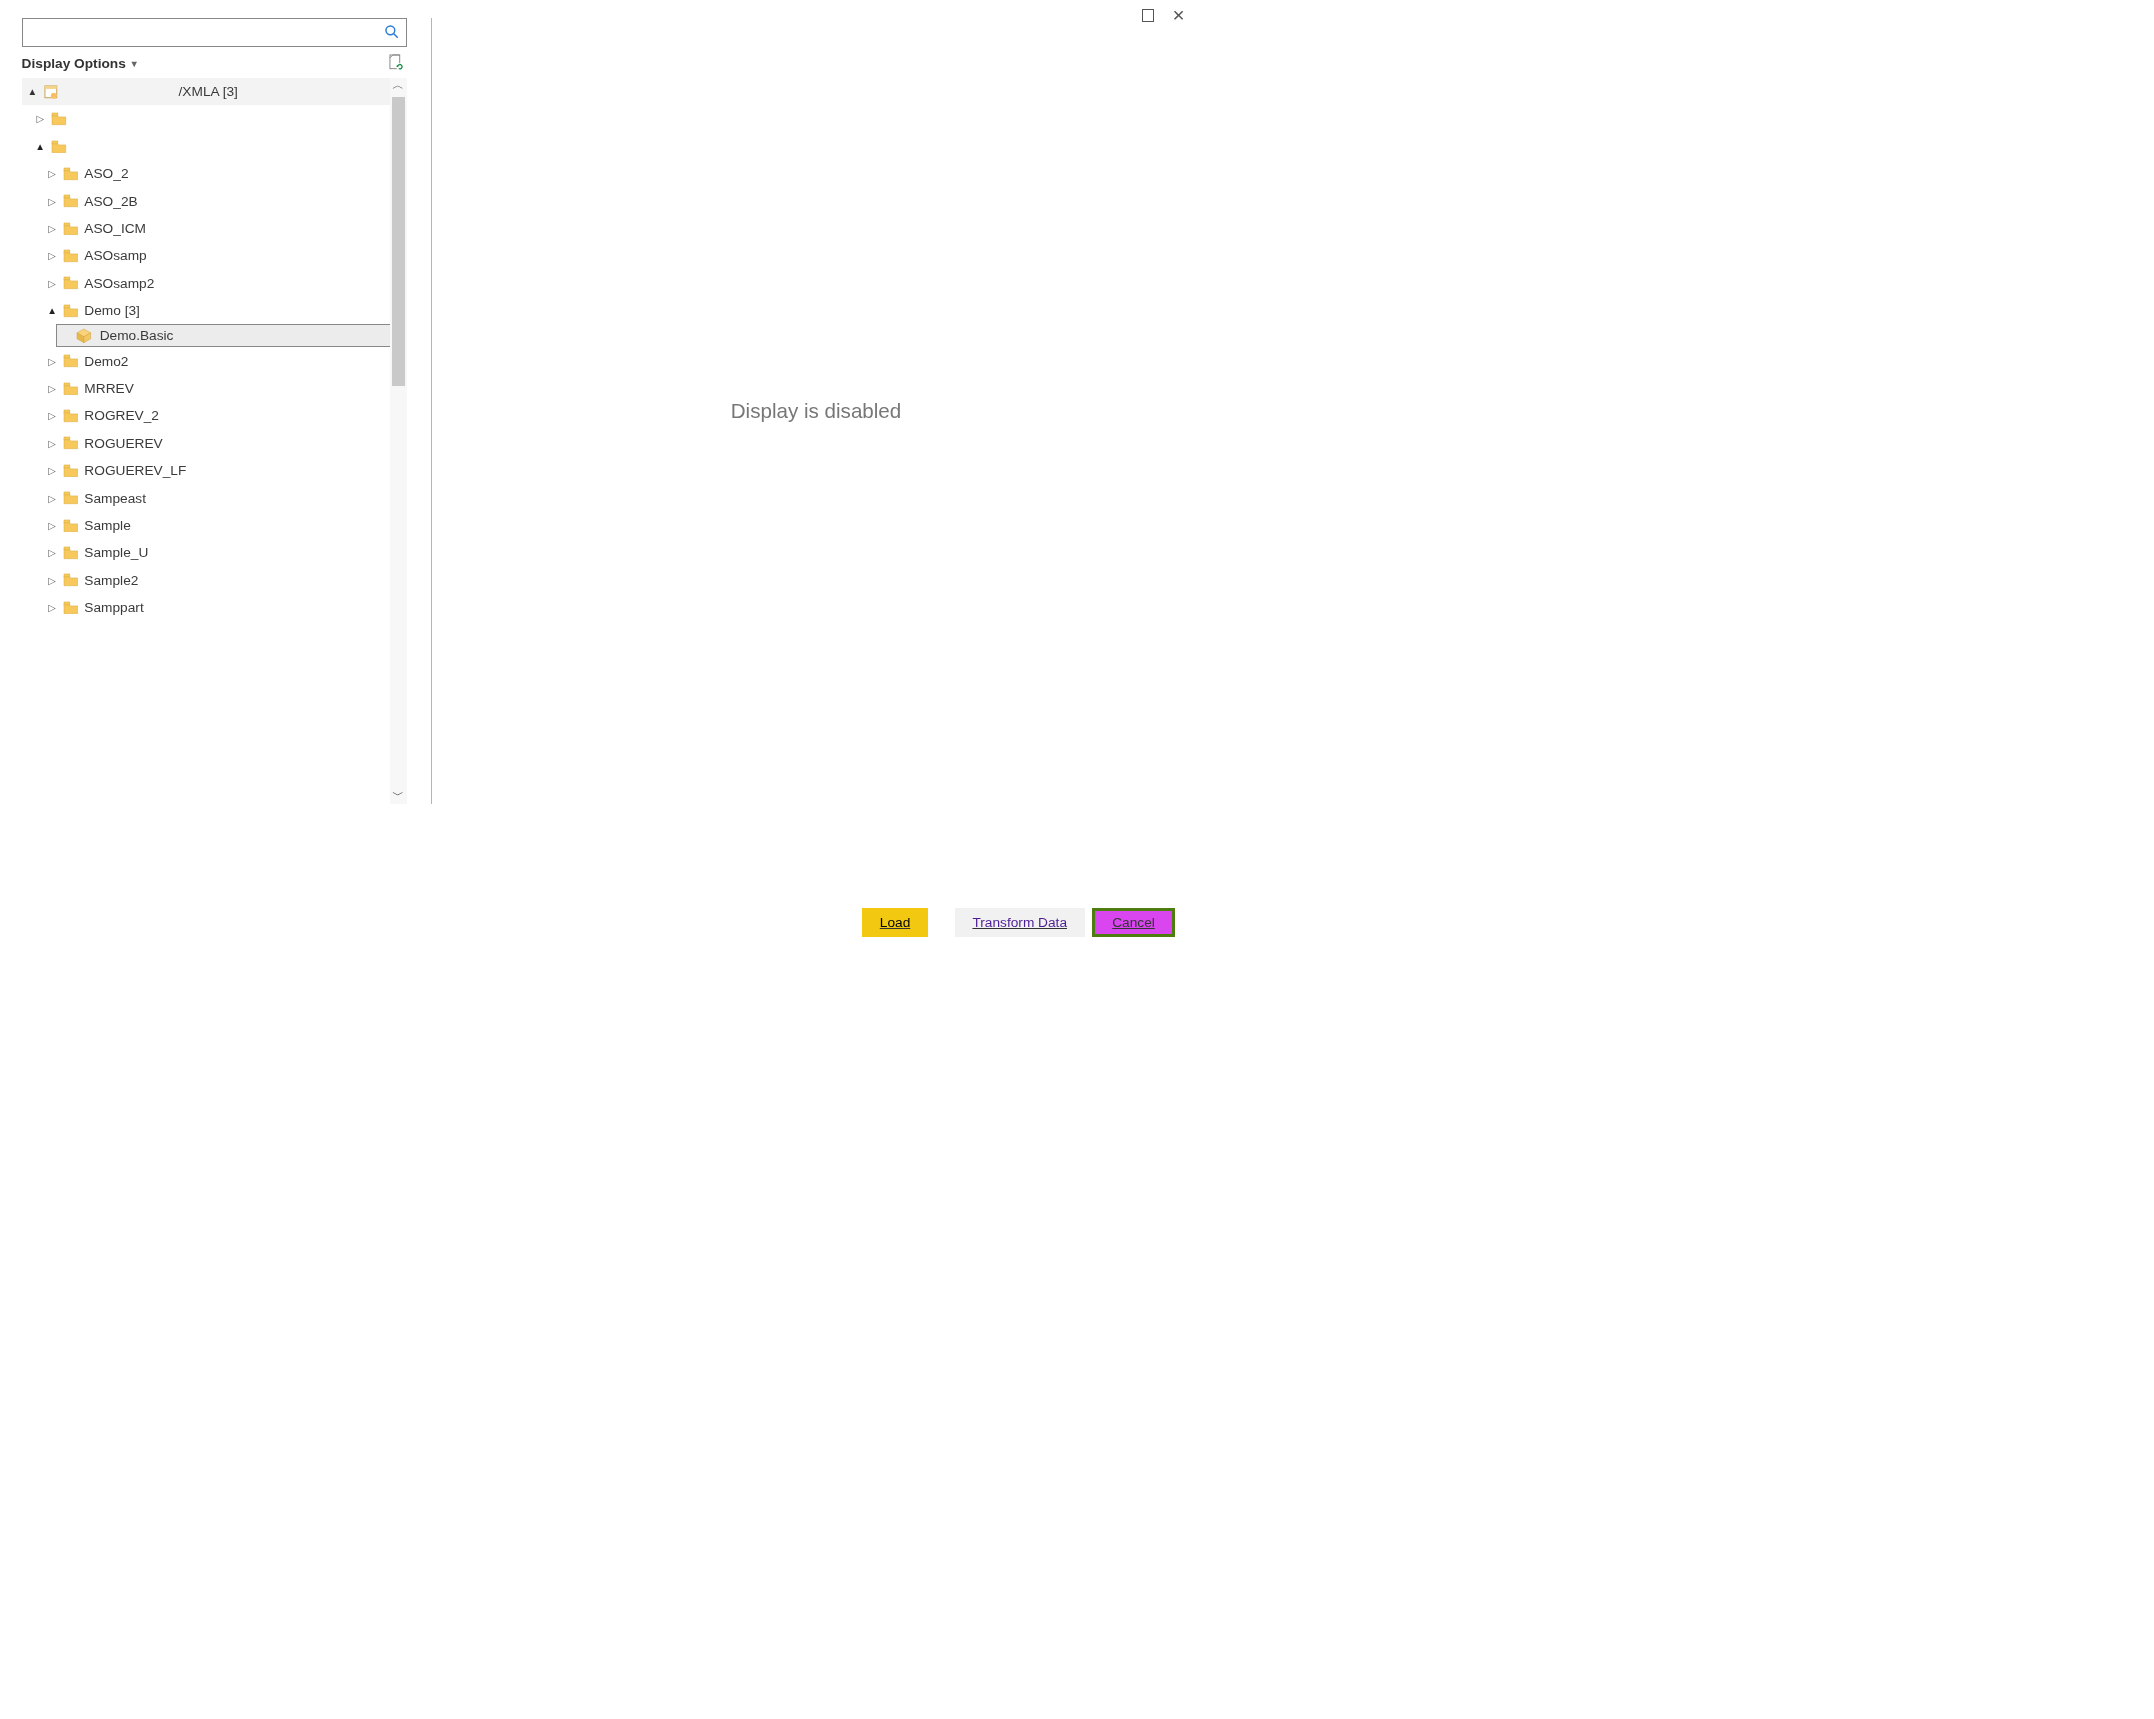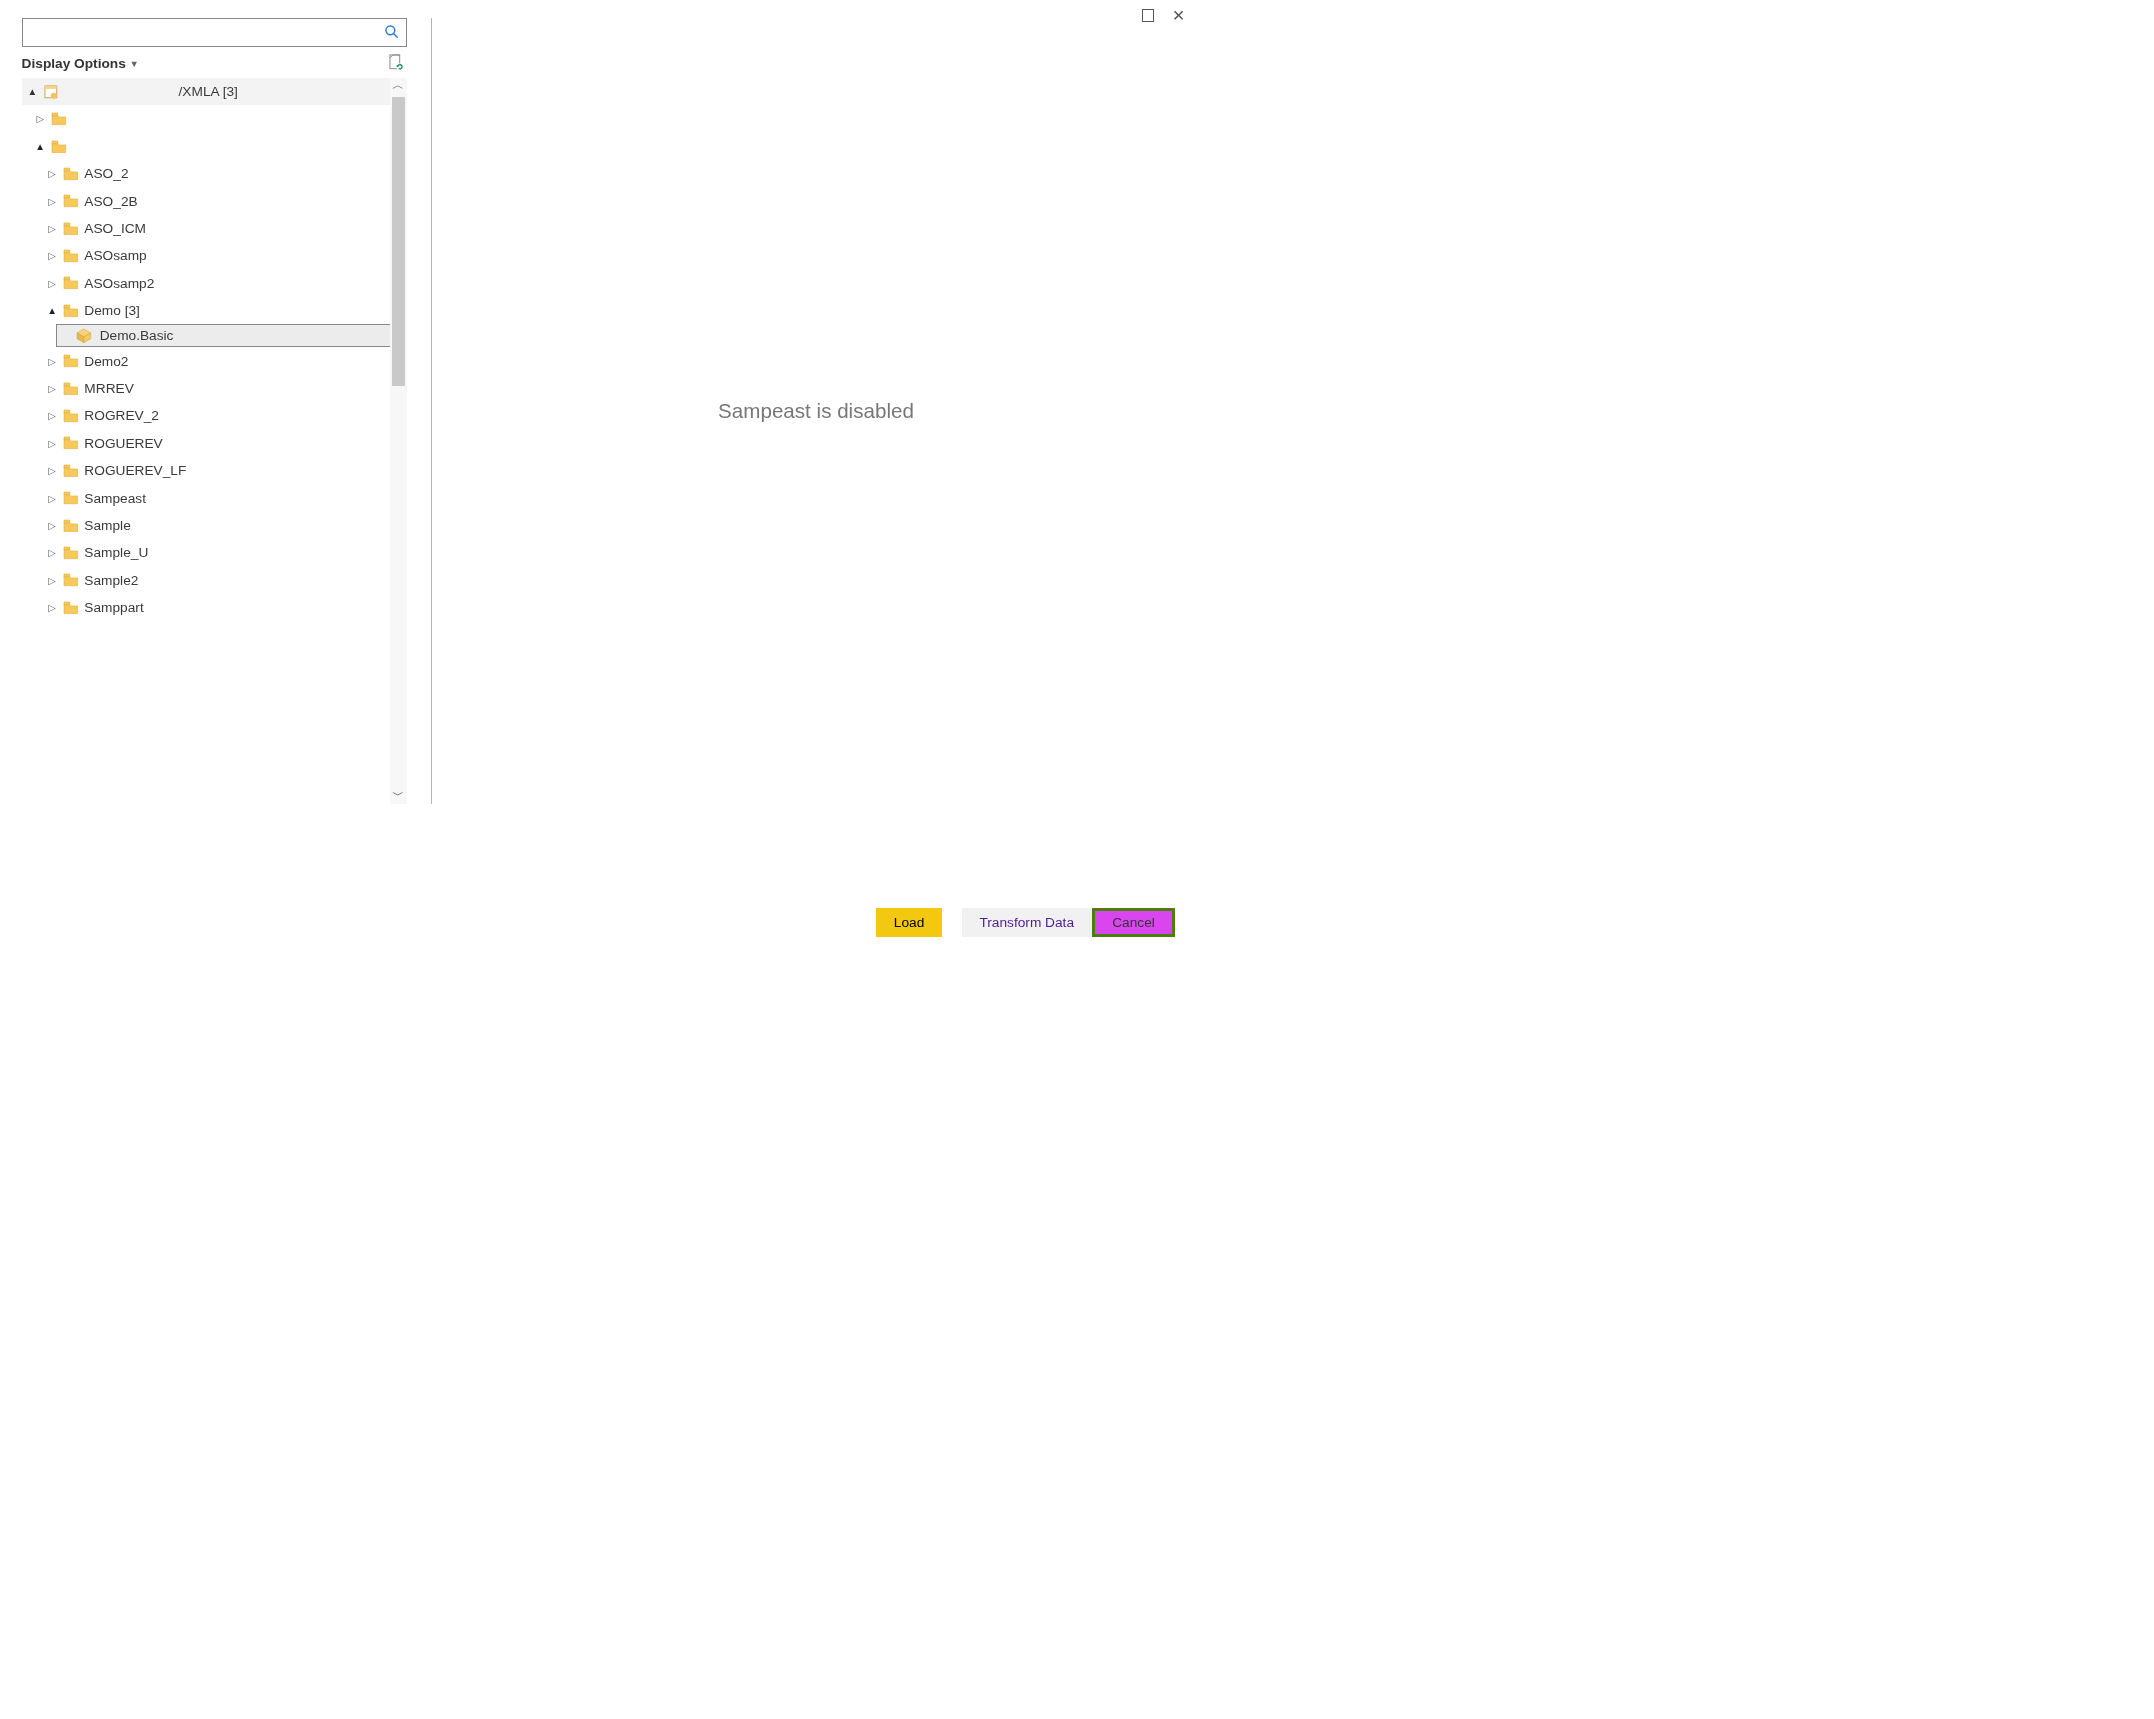--- a/index.html
+++ b/index.html
@@ -180,21 +180,22 @@
   .preview-msg {
     font-size: 20.6px;
     color: #777;
     font-weight: 300;
   }
   .footer {
     position: absolute;
     bottom: 17.6px;
     right: 21.6px;
     display: flex;
-    gap: 0;
+    gap: 7px;
+    text-decoration: underline;
   }
   .btn {
     height: 29px;
     padding: 0 17.6px;
     font-size: 13.7px;
     border: none;
     cursor: pointer;
     display:flex;align-items:center;justify-content:center;
   }
   .btn-load {
@@ -471,21 +472,21 @@
           <div class="scroll-thumb"></div>
           <div class="scroll-arrow down">﹀</div>
         </div>
       </div>
 
     </div>
 
     <div class="divider"></div>
 
     <div class="preview-pane">
-      <div class="preview-msg">Sampeast is disabled</div>
+      <div class="preview-msg">Display is disabled</div>
     </div>
 
   </div>
 
   <div class="footer">
     <button class="btn btn-load">Load</button>
     <button class="btn btn-transform">Transform Data</button>
     <button class="btn btn-cancel">Cancel</button>
   </div>
 

